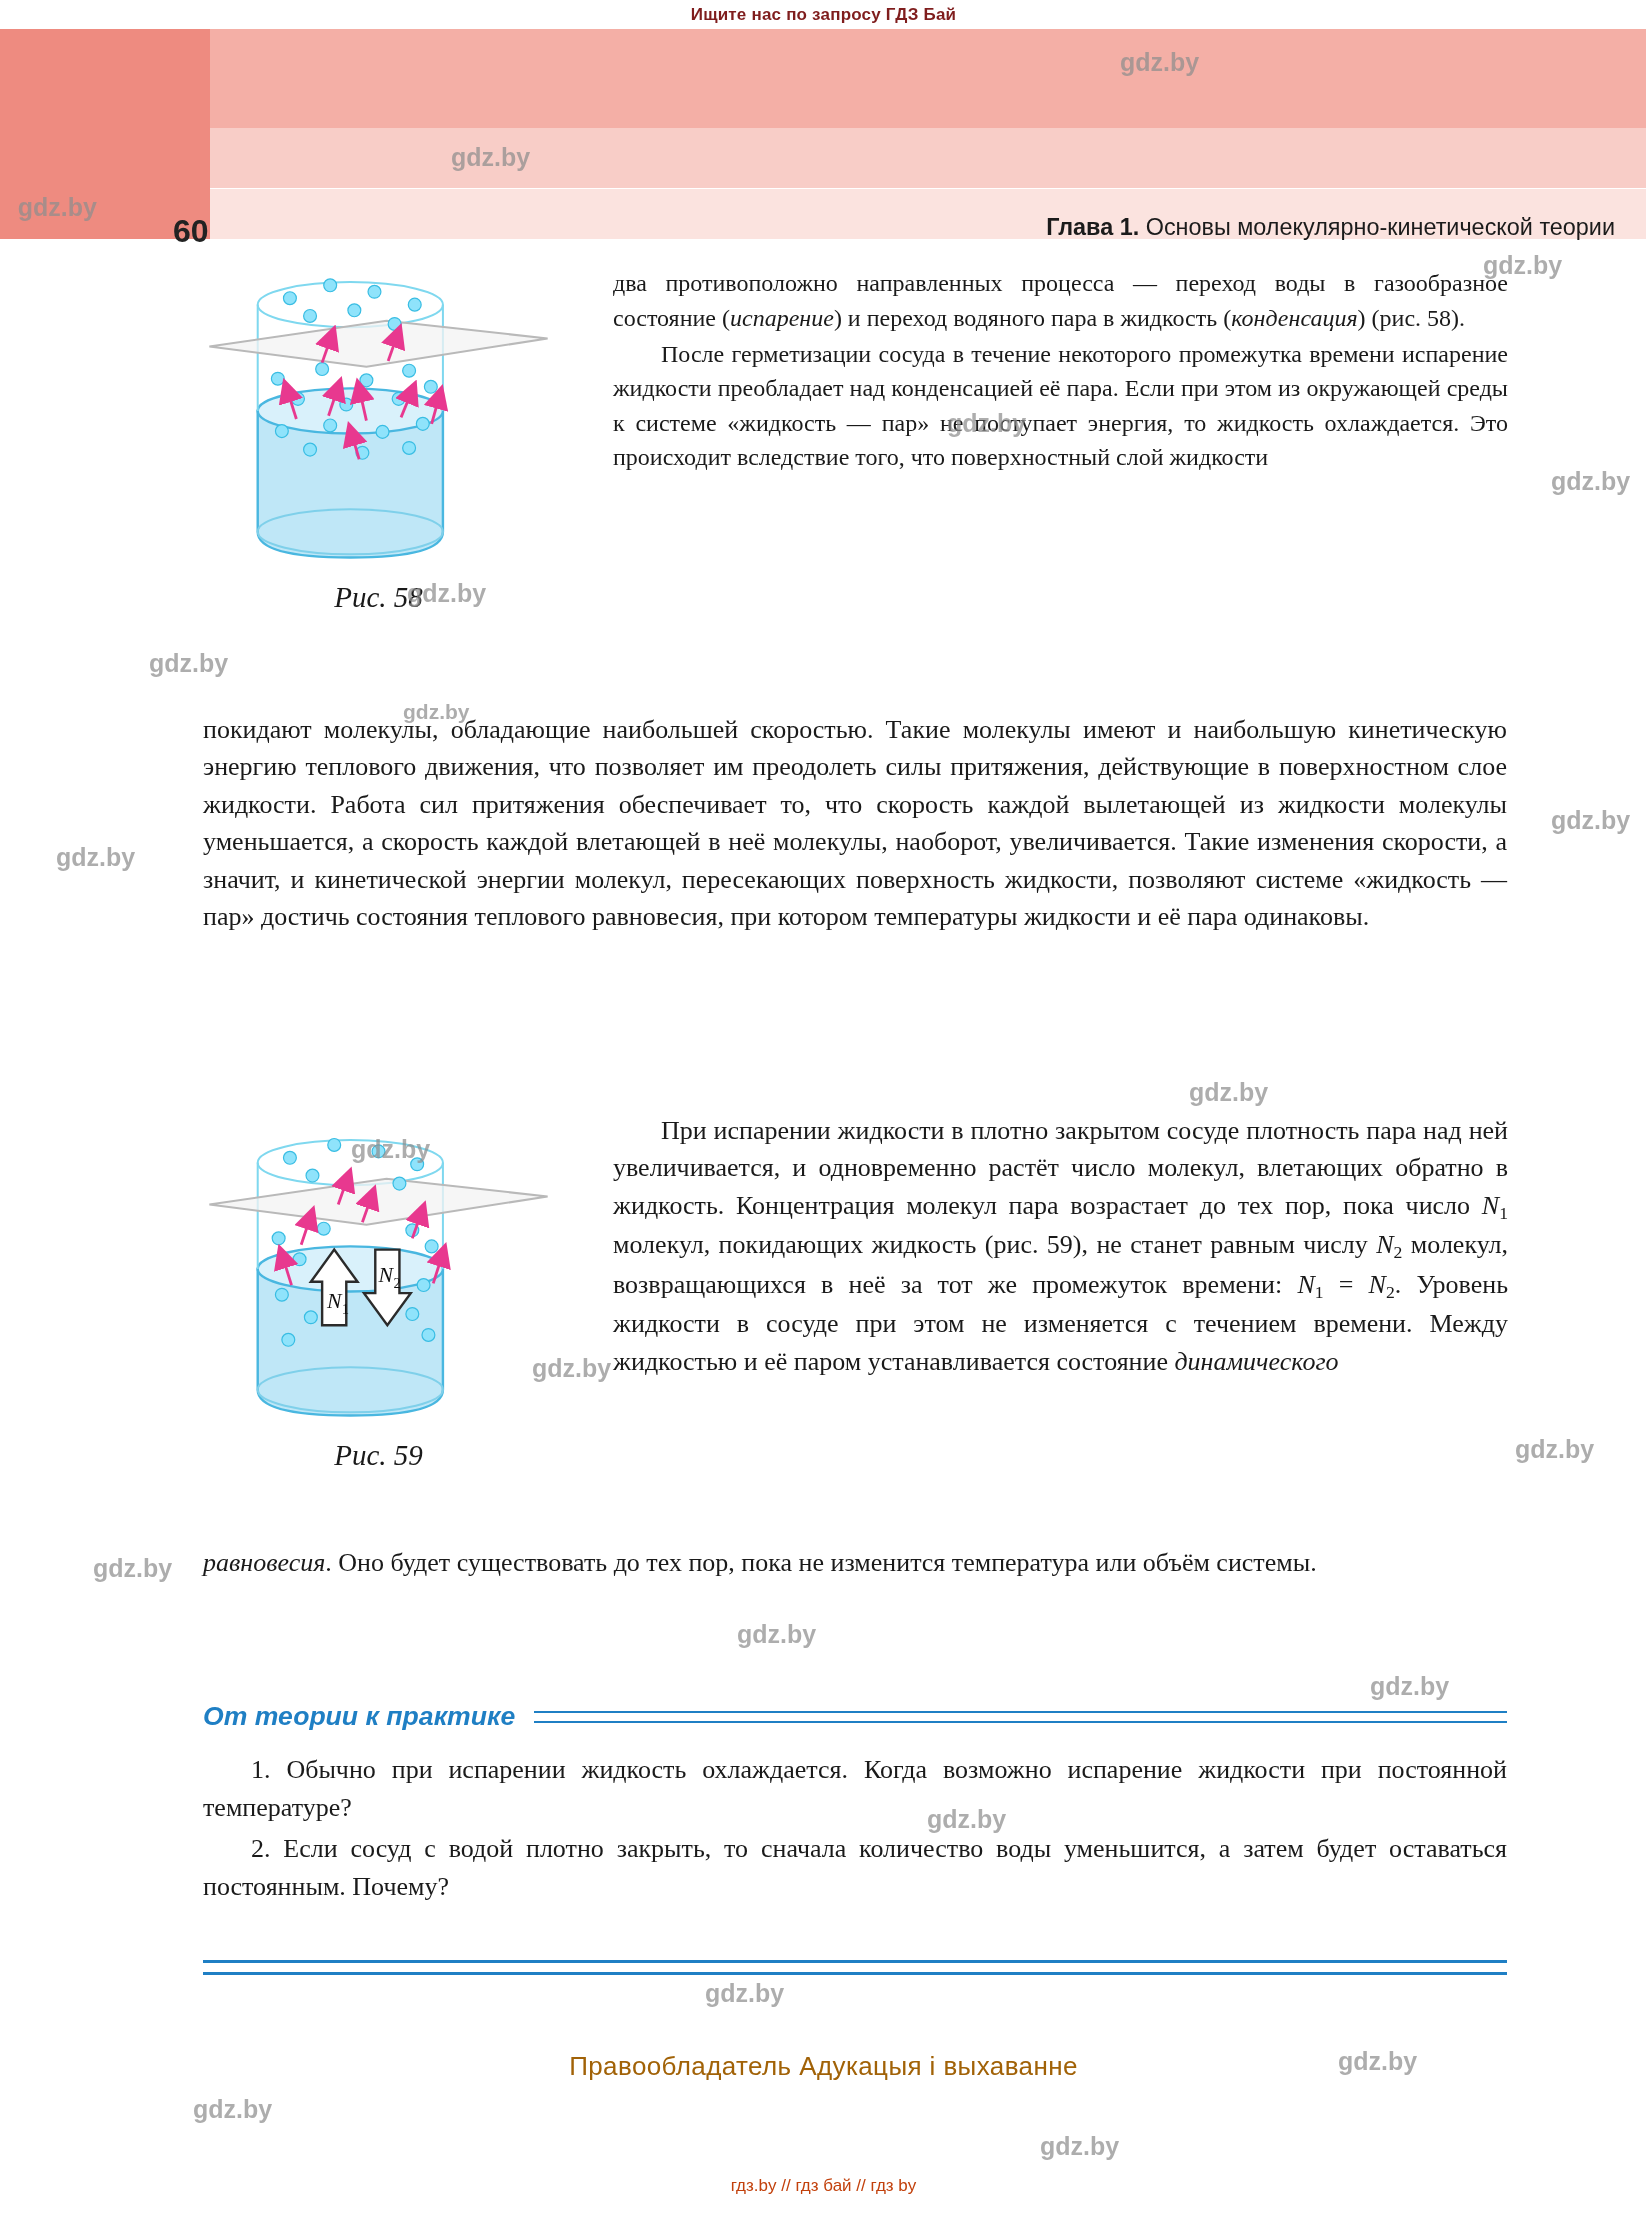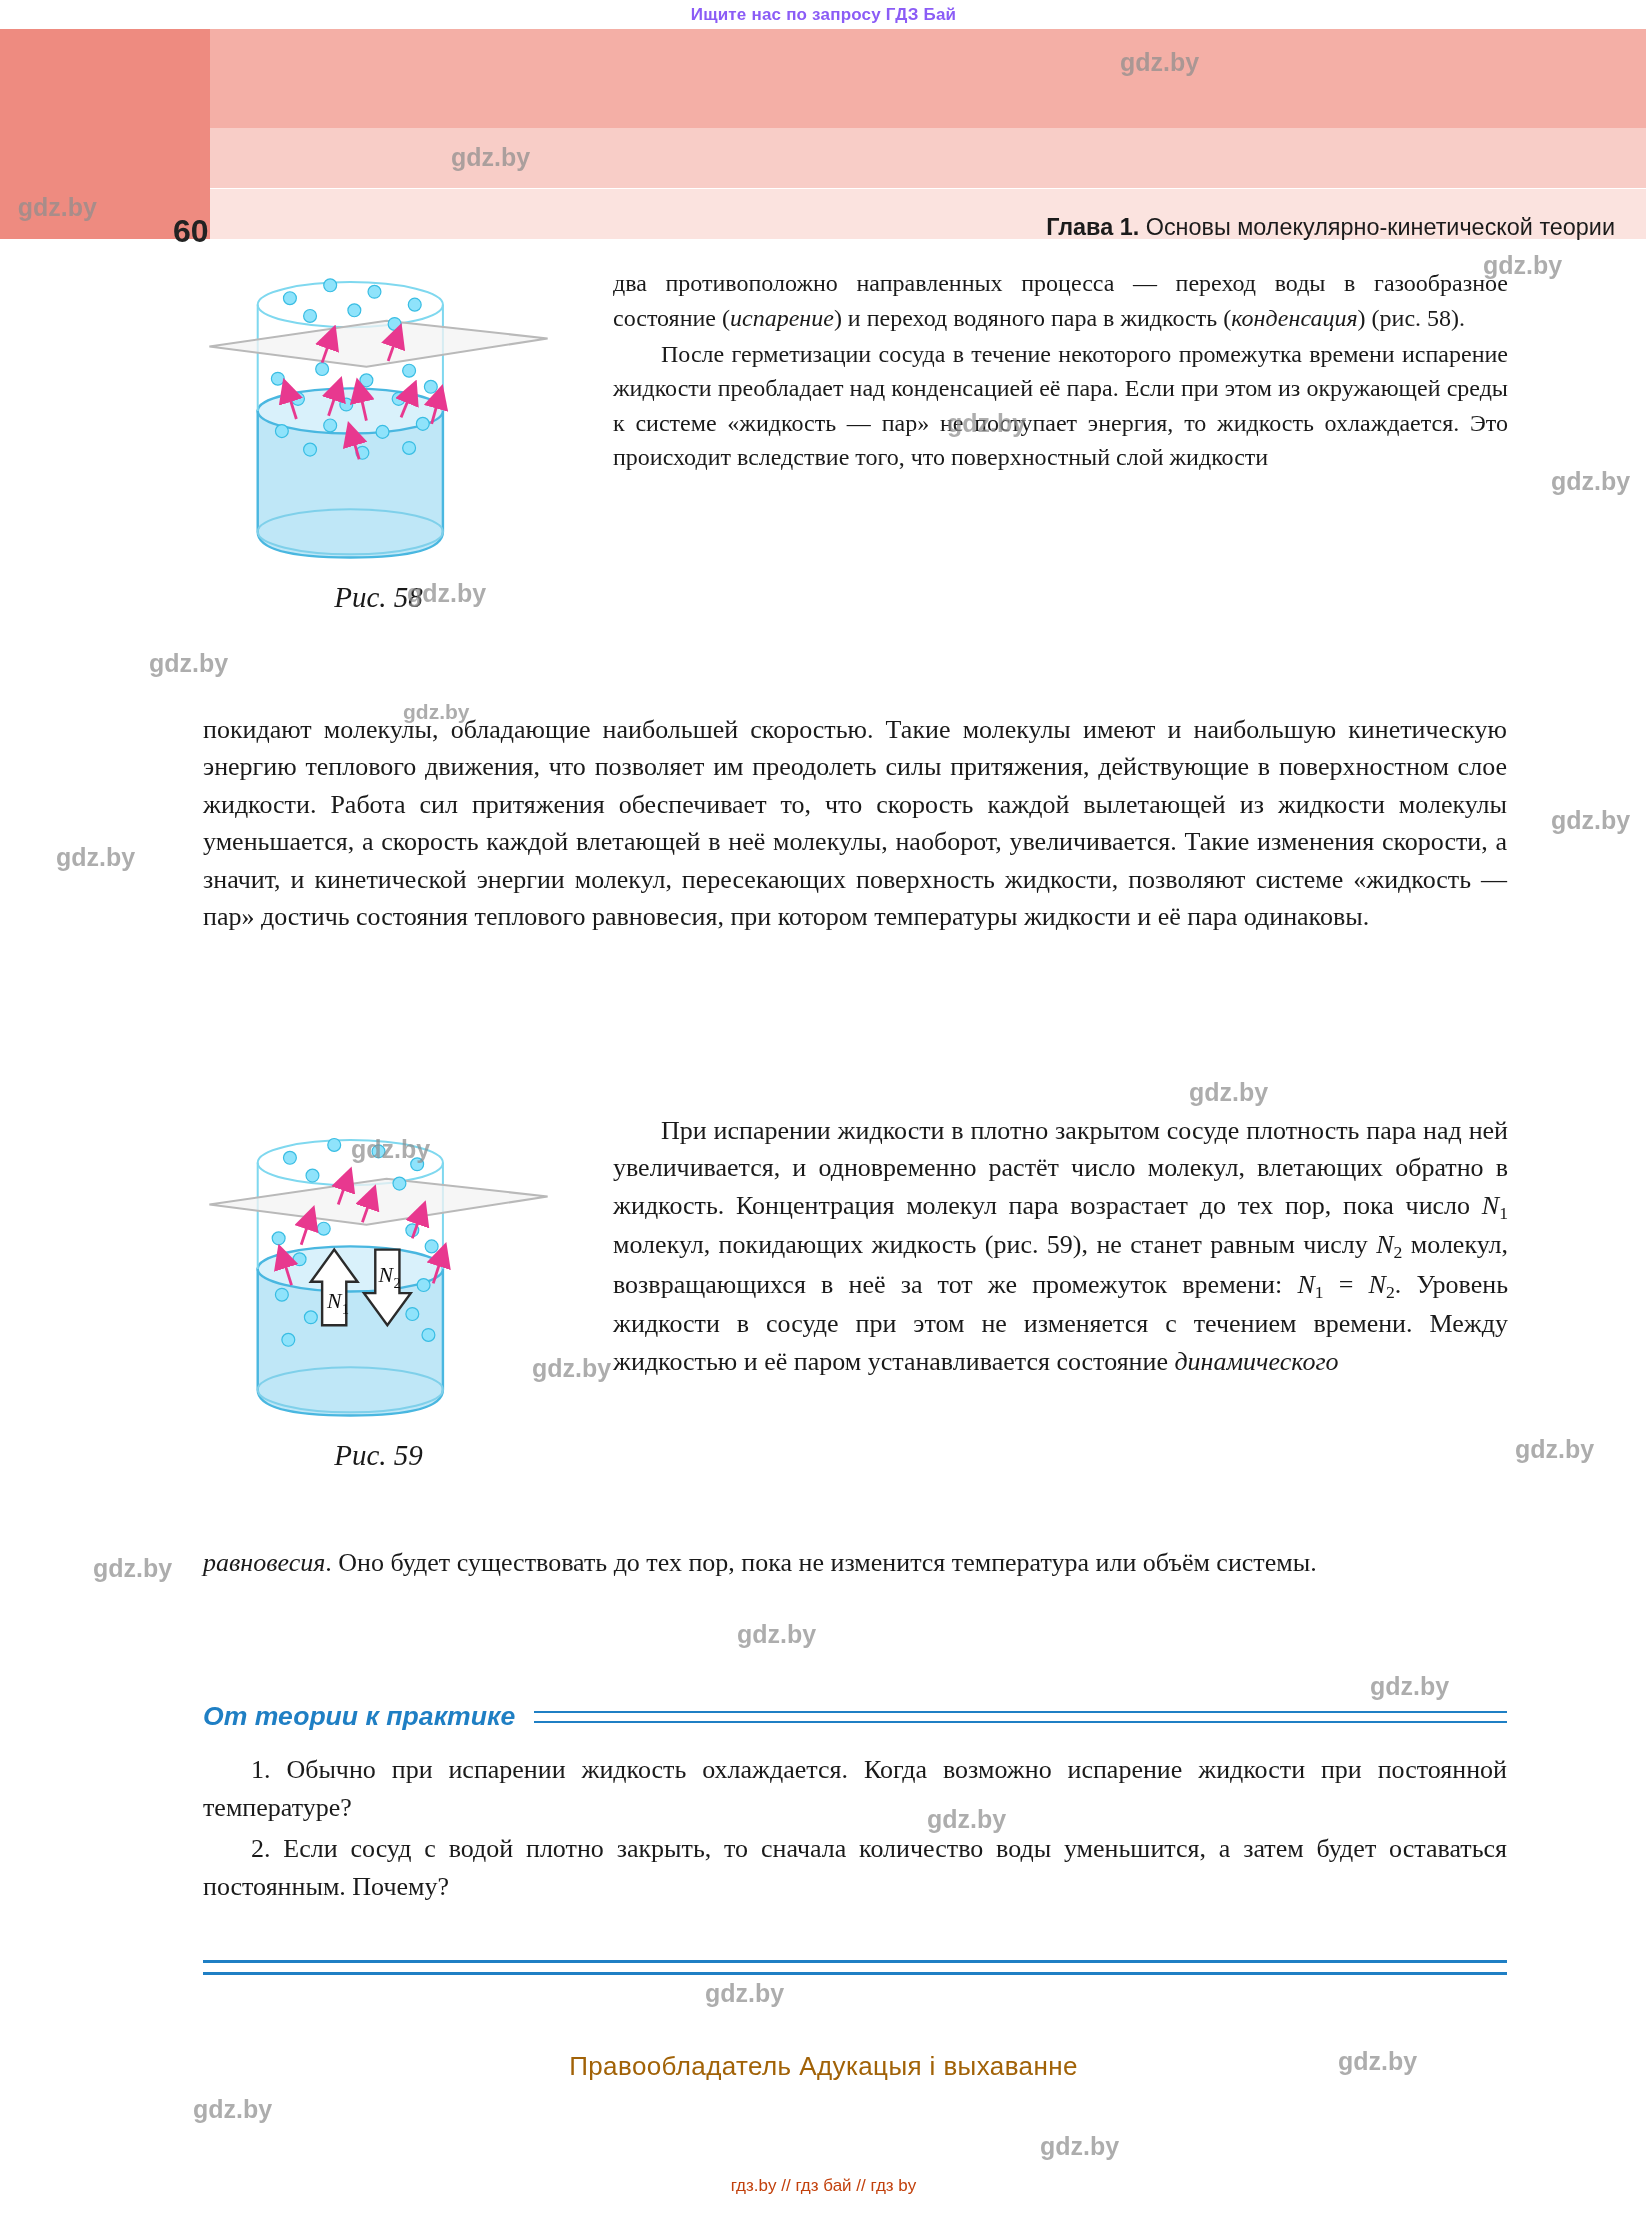--- a/index.html
+++ b/index.html
@@ -21,21 +21,21 @@
     position: absolute;
     top: 0; left: 0;
     width: 1647px;
     height: 29px;
     display: flex;
     align-items: center;
     justify-content: center;
     font-family: "Liberation Sans", sans-serif;
     font-weight: bold;
     font-size: 17px;
-    color: #8b5cf6;
+    color: #7f1d1d;
     letter-spacing: 0.2px;
   }
 
   
   .header-wrap {
     position: absolute;
     top: 29px; left: 0;
     width: 1647px;
     height: 210px;
   }

